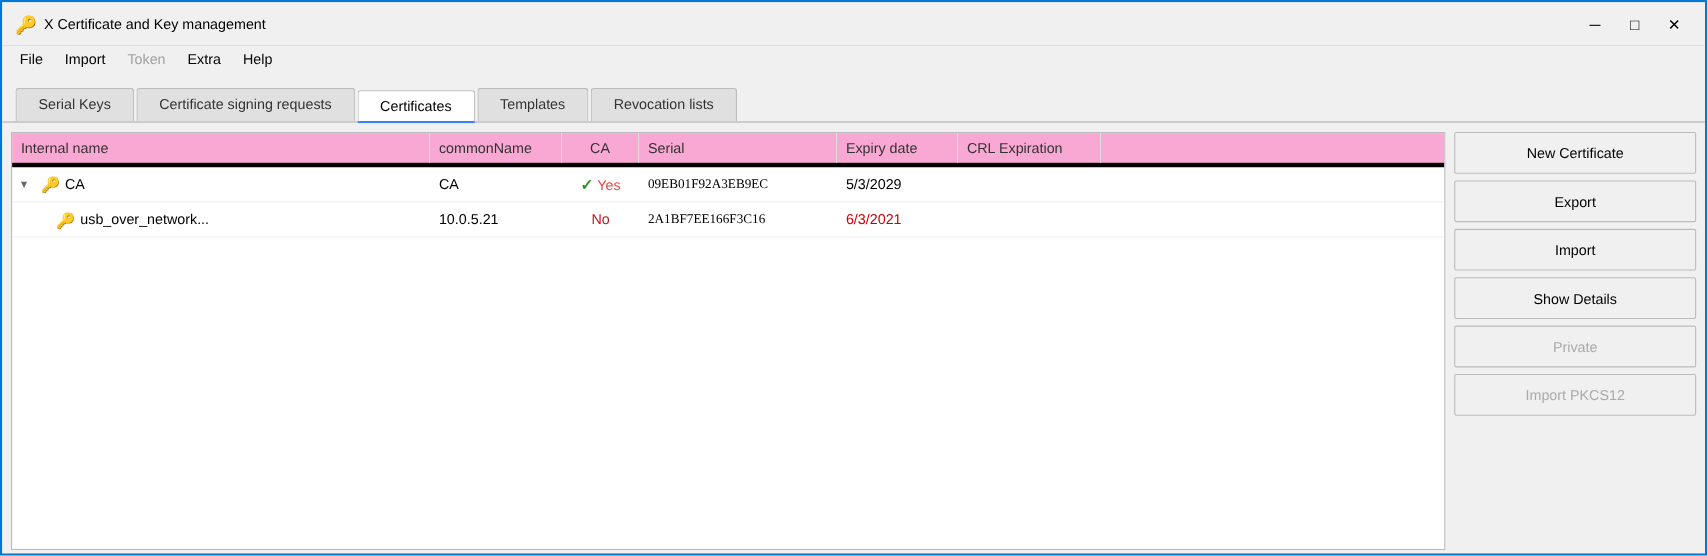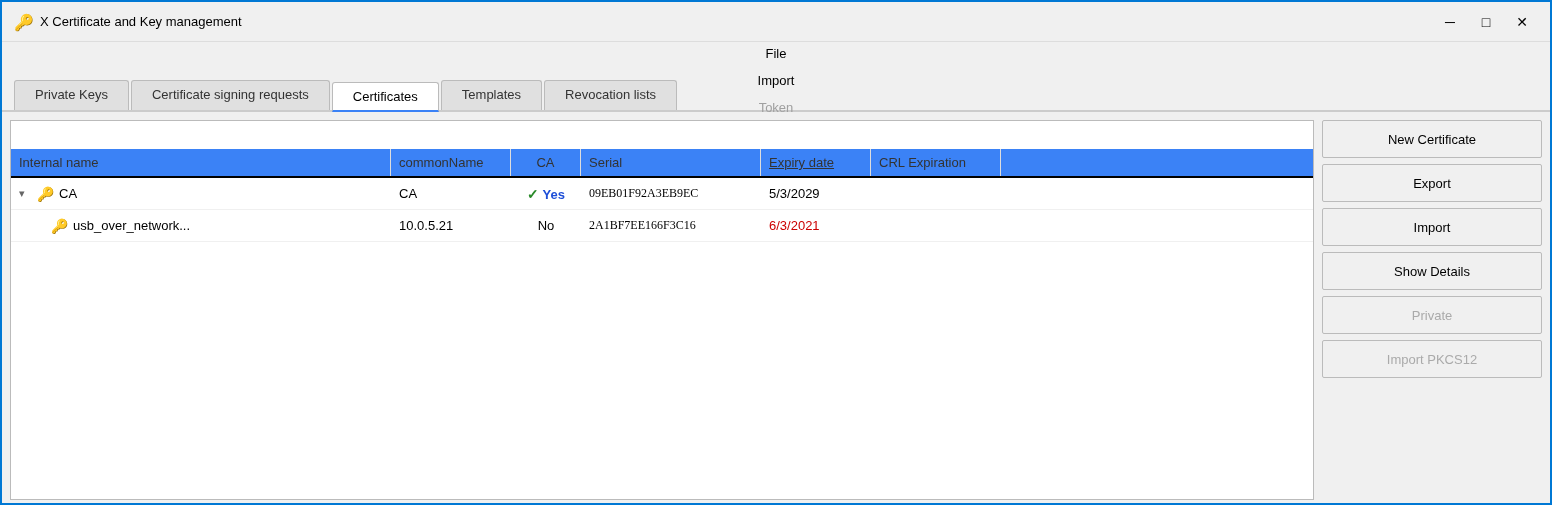--- a/index.html
+++ b/index.html
@@ -42,26 +42,24 @@
       border: none;
       font-size: 14px;
       cursor: pointer;
       display: flex;
       align-items: center;
       justify-content: center;
       color: #000;
     }
     .menu-bar {
       display: flex;
-      align-items: center;
       height: 32px;
-      padding: 0 24px;
+      padding: 0 8px;
       background: #f0f0f0;
       gap: 4px;
-      flex-direction: column;
     }
     .menu-item {
       padding: 4px 8px;
       cursor: pointer;
       font-size: 13px;
       color: #000;
       border-radius: 3px;
     }
     .menu-item.disabled { color: #a0a0a0; }
     .tabs-area {
@@ -101,39 +99,38 @@
     .table-panel {
       flex: 1;
       background: #fff;
       border: 1px solid #bbb;
       overflow: hidden;
       display: flex;
       flex-direction: column;
     }
     .table-header {
       display: flex;
-      background: #3b82f6;
-      border-bottom: 2px solid #000000;
+      background: #f9a8d4;
+      border-bottom: 4px solid #000000;
       padding: 0;
-      margin-top: 28px;
     }
     .col-header {
       padding: 6px 8px;
       font-size: 13px;
       color: #333;
       font-weight: normal;
       border-right: 1px solid #ddd;
       text-align: left;
       white-space: nowrap;
     }
     .col-internal-name { width: 380px; }
     .col-common-name { width: 120px; }
     .col-ca { width: 70px; text-align: center; }
     .col-serial { width: 180px; }
-    .col-expiry { width: 110px; text-decoration: underline; }
+    .col-expiry { width: 110px; }
     .col-crl { width: 130px; }
     .table-body { flex: 1; overflow-y: auto; }
     .table-row {
       display: flex;
       align-items: center;
       border-bottom: 1px solid #f0f0f0;
       cursor: pointer;
       min-height: 32px;
     }
     .table-row.child { padding-left: 0; }
@@ -168,22 +165,22 @@
       display: inline-flex;
       align-items: center;
       justify-content: center;
       font-size: 14px;
     }
     .checkmark {
       color: #2a8a2a;
       font-weight: bold;
       font-size: 14px;
     }
-    .ca-yes { color: #1d4ed8; font-weight: bold; }
-    .ca-no { color: #000000; }
+    .ca-yes { color: #ef4444; font-weight: normal; }
+    .ca-no { color: #b91c1c; }
     .expiry-expired { color: #cc0000; }
     .side-panel {
       width: 220px;
       display: flex;
       flex-direction: column;
       gap: 6px;
     }
     .side-btn {
       padding: 8px 28px;
       background: #f0f0f0;
@@ -219,21 +216,21 @@
 
 <div class="menu-bar">
   <span class="menu-item">File</span>
   <span class="menu-item">Import</span>
   <span class="menu-item disabled">Token</span>
   <span class="menu-item">Extra</span>
   <span class="menu-item">Help</span>
 </div>
 
 <div class="tabs-area">
-  <div class="tab">Private Keys</div>
+  <div class="tab">Serial Keys</div>
   <div class="tab">Certificate signing requests</div>
   <div class="tab active">Certificates</div>
   <div class="tab">Templates</div>
   <div class="tab">Revocation lists</div>
 </div>
 
 <div class="main-area">
   <div class="table-panel">
     <div class="table-header">
       <div class="col-header col-internal-name">Internal name</div>

